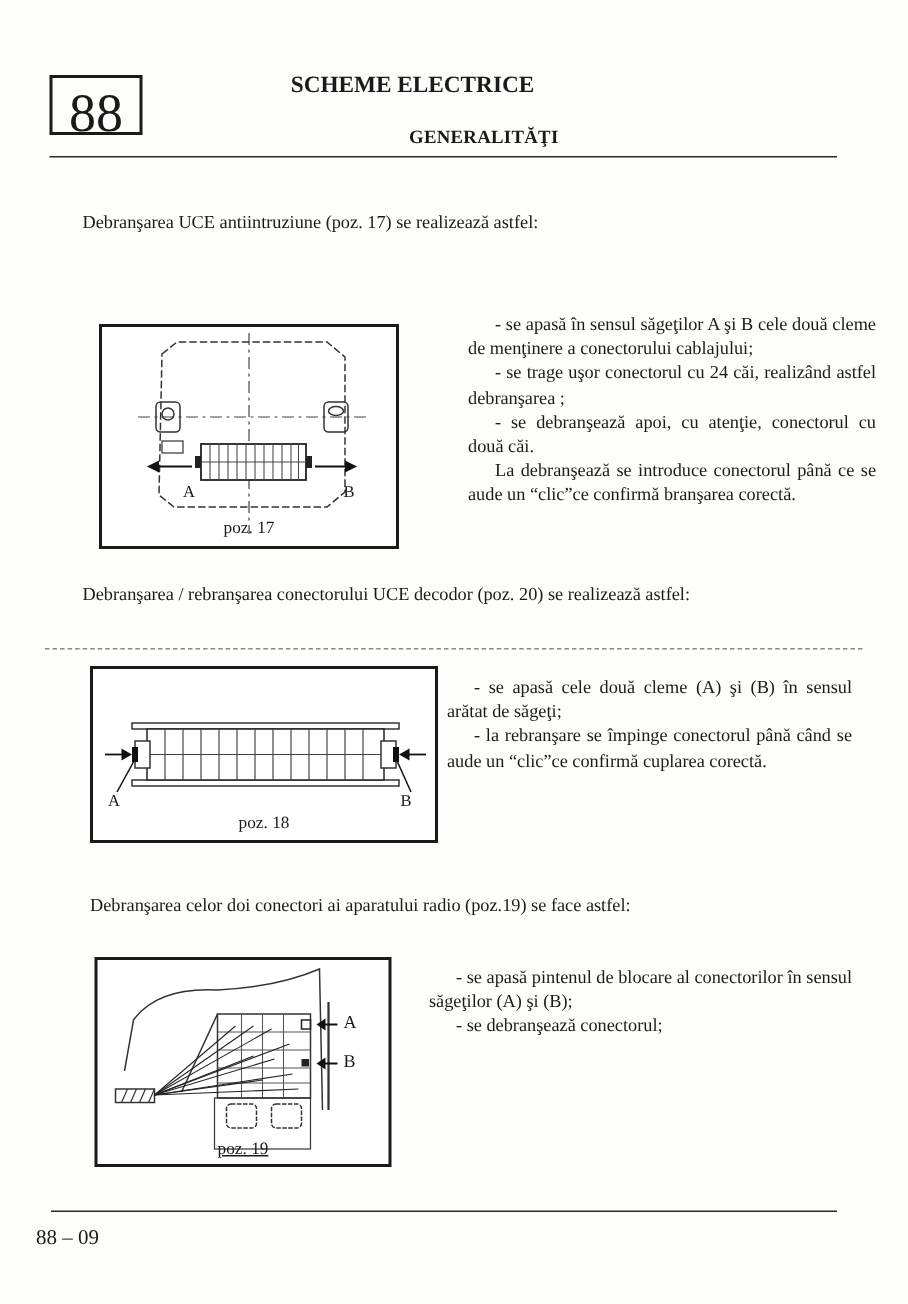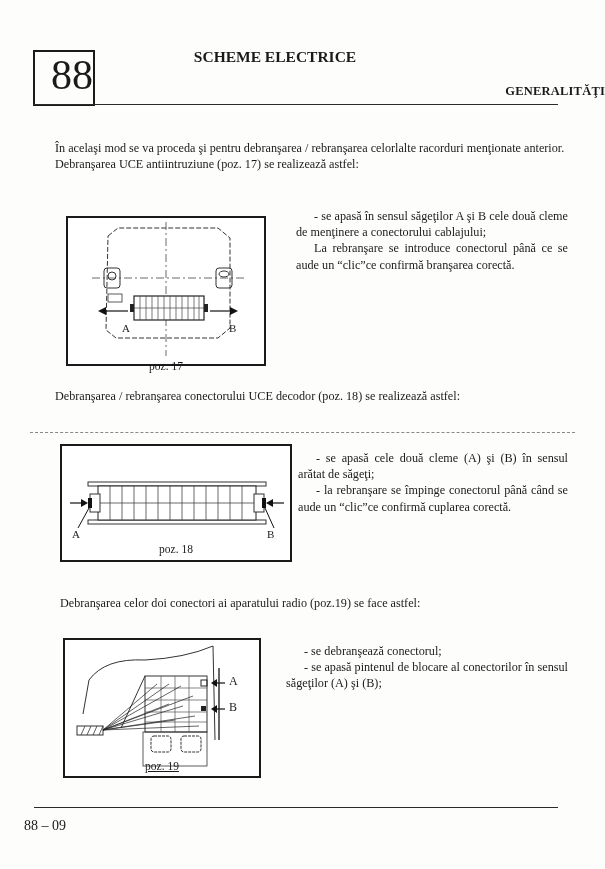--- a/index.html
+++ b/index.html
@@ -4,26 +4,26 @@
 <style>
   html, body { margin: 0; padding: 0; }
   body {
     width: 605px; height: 869px; position: relative; overflow: hidden;
     background: #fdfdfb;
     font-family: "Liberation Serif", "DejaVu Serif", serif;
     color: #1a1a1a;
   }
   .abs { position: absolute; }
   .chapter-box {
-    left: 33px; top: 50px; width: 62px; height: 56px;
+    left: 33px; top: 50px; width: 62px; height: 40px;
     border: 2px solid #1a1a1a; box-sizing: border-box;
-    font-size: 42px; line-height: 46px; text-align: right;
+    font-size: 36px; line-height: 46px; text-align: center;
   }
   .hdr-title { left: 0; width: 510px; top: 48px; text-align: center; font-weight: bold; font-size: 15.5px; padding-left: 40px; box-sizing: border-box;}
-  .hdr-sub { left: 0; width: 605px; top: 84px; text-align: right; font-weight: bold; font-size: 12.5px; padding-left: 40px; box-sizing: border-box; letter-spacing: 0.2px;}
+  .hdr-sub { left: 0; width: 605px; top: 84px; text-align: center; font-weight: bold; font-size: 12.5px; padding-left: 40px; box-sizing: border-box; letter-spacing: 0.2px;}
   .rule { left: 33px; width: 525px; height: 0; border-top: 1.5px solid #2a2a2a; }
   .rule.dashed { border-top: 1px dashed #888; }
   .para { font-size: 12.2px; line-height: 16.2px; text-align: justify; }
   .para p { margin: 0; text-indent: 18px; }
   .para .noind { text-indent: 0; }
   .fig-frame {
     border: 2px solid #1a1a1a; box-sizing: border-box; background: #fff;
   }
   .caption { position: absolute; left: 0; right: 0; text-align: center; font-size: 11.5px; }
   .footer { left: 0; width: 605px; top: 818px; text-align: left; font-size: 14px; padding-left: 24px; }
@@ -31,21 +31,20 @@
 </style>
 </head>
 <body>
 
 <div class="abs chapter-box">88</div>
 <div class="abs hdr-title">SCHEME ELECTRICE</div>
 <div class="abs hdr-sub">GENERALITĂŢI</div>
 <div class="abs rule" style="top:104px;"></div>
 
 <div class="abs para" style="left:37px; top:140px; width:531px;">
-  <p>În acelaşi mod se va proceda şi pentru debranşarea / rebranşarea celorlalte racorduri menţionate anterior.</p>
   <p>Debranşarea UCE antiintruziune (poz. 17) se realizează astfel:</p>
 </div>
 
 <div class="abs fig-frame" style="left:66px; top:216px; width:200px; height:150px;">
   <svg width="196" height="146" viewBox="0 0 196 146">
 
     <path d="M40 18 L50 10 L150 10 L162 20 L162 110 L150 120 L48 120 L38 112 Z" fill="none" stroke="#333" stroke-width="1" stroke-dasharray="5 2"></path>
 
     <line x1="98" y1="4" x2="98" y2="138" stroke="#444" stroke-width="0.8" stroke-dasharray="8 3 2 3"></line>
     <line x1="24" y1="60" x2="176" y2="60" stroke="#444" stroke-width="0.8" stroke-dasharray="8 3 2 3"></line>
@@ -75,30 +74,32 @@
     <rect x="62" y="86" width="4" height="8" fill="#222"></rect>
     <rect x="136" y="86" width="4" height="8" fill="#222"></rect>
 
     <line x1="60" y1="93" x2="34" y2="93" stroke="#111" stroke-width="1.2"></line>
     <polygon points="30,93 38,89 38,97" fill="#111"></polygon>
     <line x1="142" y1="93" x2="166" y2="93" stroke="#111" stroke-width="1.2"></line>
     <polygon points="170,93 162,89 162,97" fill="#111"></polygon>
   </svg>
   <div class="abs" style="left:54px; top:104px; font-size:11px;">A</div>
   <div class="abs" style="left:161px; top:104px; font-size:11px;">B</div>
-  <div class="caption" style="top:142px;">poz. 17</div>
-</div>
-
-<div class="abs para" style="left:296px; top:208px; width:272px;">
+  <div class="caption" style="top:128px;">poz. 17</div>
+</div>
+
+<div class="abs para" style="left:312px; top:208px; width:272px;">
   <p>- se apasă în sensul săgeţilor A şi B cele două cleme de menţinere a conectorului cablajului;</p>
-  <p>La rebranşare se introduce conectorul până ce se aude un “clic”ce confirmă branşarea corectă.</p>
+  <p>- se trage uşor conectorul cu 24 căi, realizând astfel debranşarea ;</p>
+  <p>- se debranşează apoi, cu atenţie, conectorul cu două căi.</p>
+  <p>La debranşează se introduce conectorul până ce se aude un “clic”ce confirmă branşarea corectă.</p>
 </div>
 
 <div class="abs para" style="left:37px; top:388px; width:540px;">
-  <p>Debranşarea / rebranşarea conectorului  UCE decodor (poz. 18) se realizează astfel:</p>
+  <p>Debranşarea / rebranşarea conectorului  UCE decodor (poz. 20) se realizează astfel:</p>
 </div>
 <div class="abs rule dashed" style="top:432px; left:30px; width:545px;"></div>
 
 <div class="abs fig-frame" style="left:60px; top:444px; width:232px; height:118px;">
   <svg width="228" height="114" viewBox="0 0 228 114">
     <rect x="26" y="36" width="178" height="4" fill="none" stroke="#333" stroke-width="1"></rect>
     <rect x="26" y="74" width="178" height="4" fill="none" stroke="#333" stroke-width="1"></rect>
     <rect x="36" y="40" width="158" height="34" fill="#fff" stroke="#222" stroke-width="1"></rect>
     <line x1="36" y1="57" x2="194" y2="57" stroke="#444" stroke-width="0.8"></line>
     <g stroke="#444" stroke-width="0.8">
@@ -182,18 +183,18 @@
     <polygon points="146,43 152,39 152,47" fill="#111"></polygon>
     <line x1="160" y1="69" x2="150" y2="69" stroke="#111" stroke-width="1.2"></line>
     <polygon points="146,69 152,65 152,73" fill="#111"></polygon>
   </svg>
   <div class="abs" style="left:164px; top:34px; font-size:12px;">A</div>
   <div class="abs" style="left:164px; top:60px; font-size:12px;">B</div>
   <div class="caption" style="top:120px;text-decoration:underline;">poz. 19</div>
 </div>
 
 <div class="abs para" style="left:286px; top:643px; width:282px;">
+  <p>- se apasă pintenul de blocare al conectorilor în sensul săgeţilor (A) şi (B);</p>
   <p>- se debranşează conectorul;</p>
-  <p>- se apasă pintenul de blocare al conectorilor în sensul săgeţilor (A) şi (B);</p>
 </div>
 
 <div class="abs rule" style="top:807px; left:34px; width:524px;"></div>
 <div class="abs footer">88 – 09</div>
 
 </body></html>

